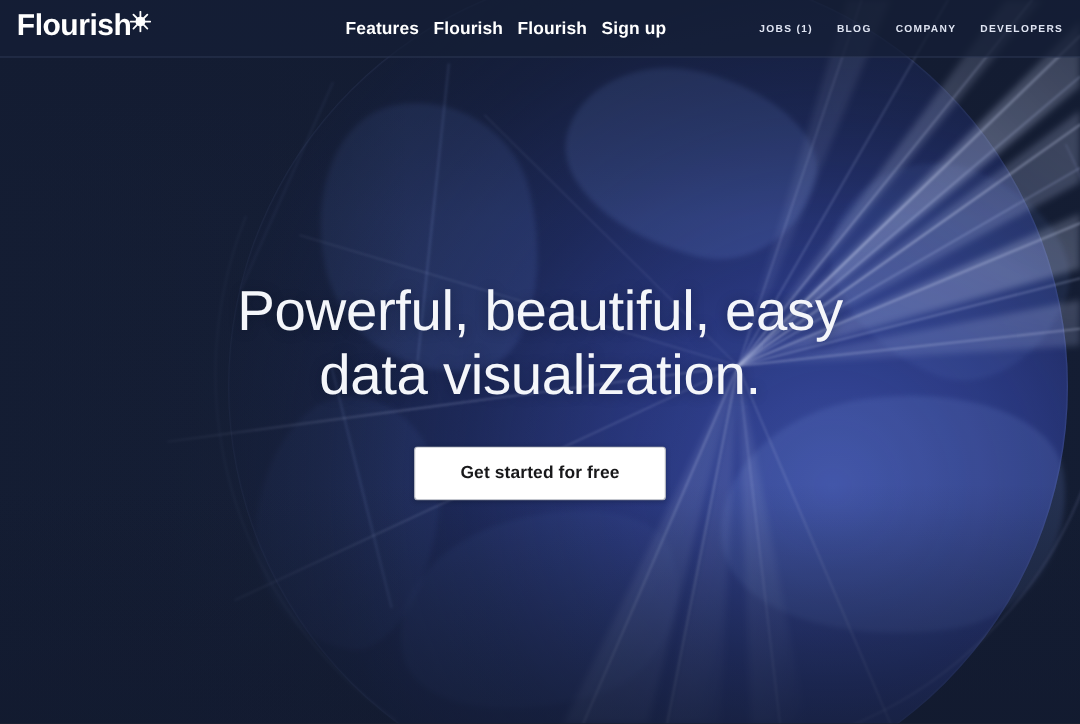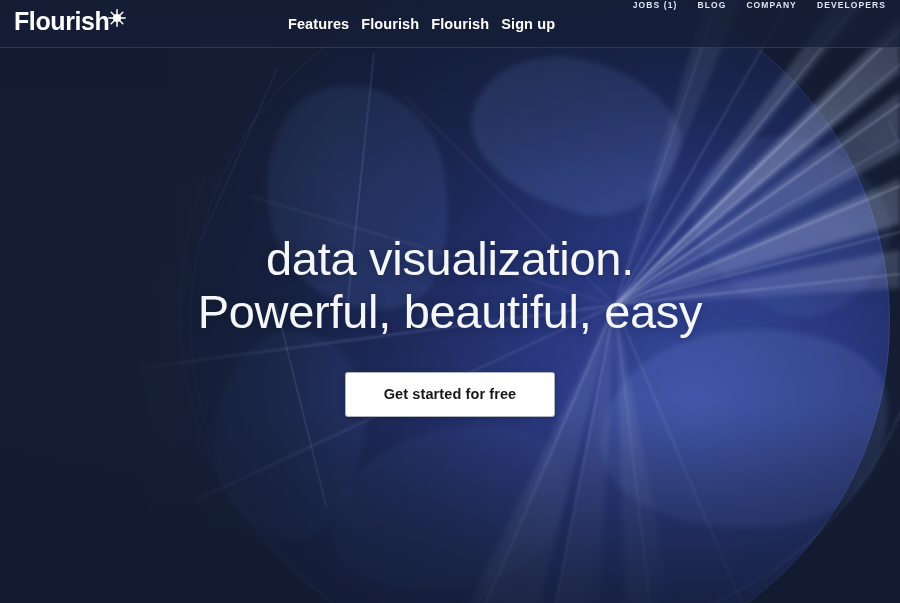--- a/index.html
+++ b/index.html
@@ -156,21 +156,21 @@
     text-decoration: none;
     letter-spacing: 0.1px;
     white-space: nowrap;
   }
 
   .sub-nav {
     position: absolute;
     right: 14px; top: 0;
     height: 48px;
     display: flex;
-    align-items: flex-start;
+    align-items: center;
     gap: 20px;
   }
   .sub-nav a {
     color: #dfe4f2;
     font-size: 8.5px;
     font-weight: 700;
     letter-spacing: 1.1px;
     text-decoration: none;
     text-transform: uppercase;
     white-space: nowrap;
@@ -344,20 +344,20 @@
     <nav class="sub-nav">
       <a href="#">JOBS (1)</a>
       <a href="#">BLOG</a>
       <a href="#">COMPANY</a>
       <a href="#">DEVELOPERS</a>
     </nav>
   </div>
 
   <div class="hero-content">
     <h1 class="headline">
+      <span class="line">Powerful, beautiful, easy</span>
       <span class="line">data visualization.</span>
-      <span class="line">Powerful, beautiful, easy</span>
     </h1>
 
     <a class="cta" href="#">Get started for free</a>
   </div>
 
 </div>
 
 </body></html>

